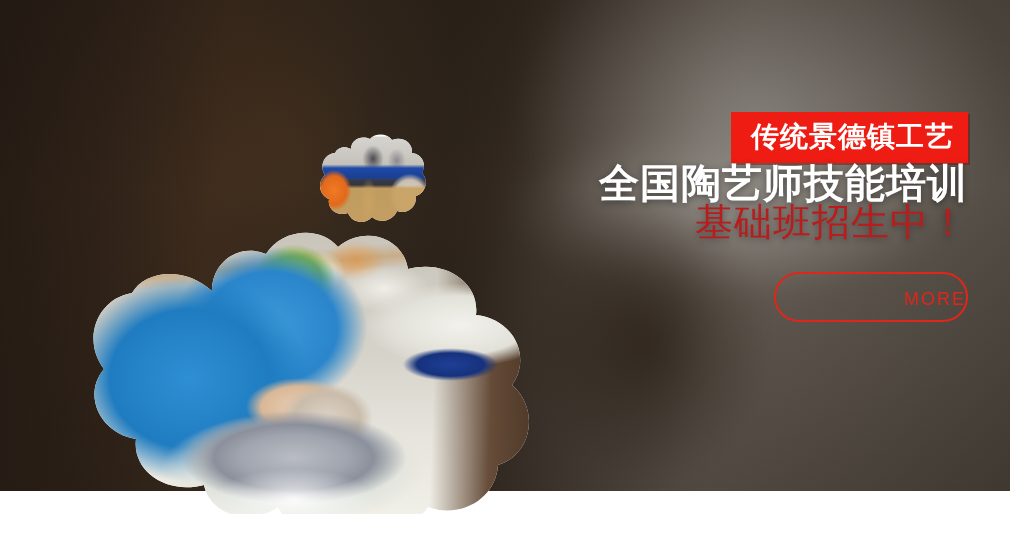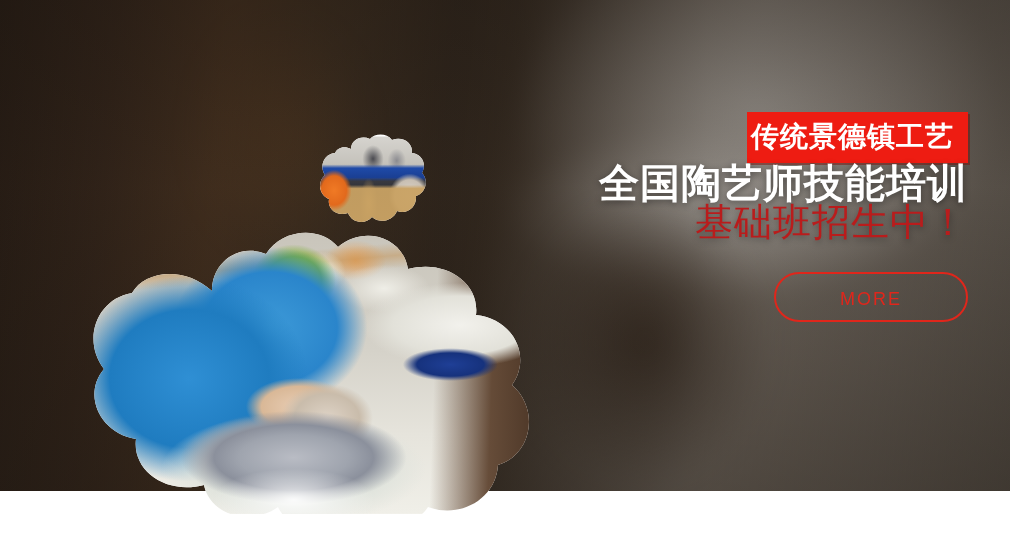--- a/index.html
+++ b/index.html
@@ -113,21 +113,21 @@
     text-align: right;
   }
   .badge {
     display: inline-block;
     background: #ee1c12;
     color: #ffffff;
     font-size: 28px;
     font-weight: 700;
     letter-spacing: 1px;
     line-height: 1;
-    padding: 11px 14px 12px 4px;
+    padding: 11px 14px 12px 20px;
     white-space: nowrap;
     box-shadow: 2px 2px 0 rgba(120,10,5,.45);
   }
   .headline {
     font-size: 40px;
     font-weight: 700;
     letter-spacing: 1px;
     color: #ffffff;
     line-height: 1;
     white-space: nowrap;
@@ -141,21 +141,20 @@
     line-height: 1;
     white-space: nowrap;
     text-shadow: 0 2px 7px rgba(0,0,0,.40);
   }
   .more-btn {
     margin-top: 31px;
     display: inline-block;
     width: 194px;
     height: 50px;
     line-height: 50px;
-    text-align: center;
     border: 2px solid #e0261b;
     border-radius: 28px;
     color: #e0261b;
     font-size: 18px;
     letter-spacing: 2px;
     background: transparent;
     box-sizing: border-box;
     cursor: pointer;
     user-select: none;
   }

